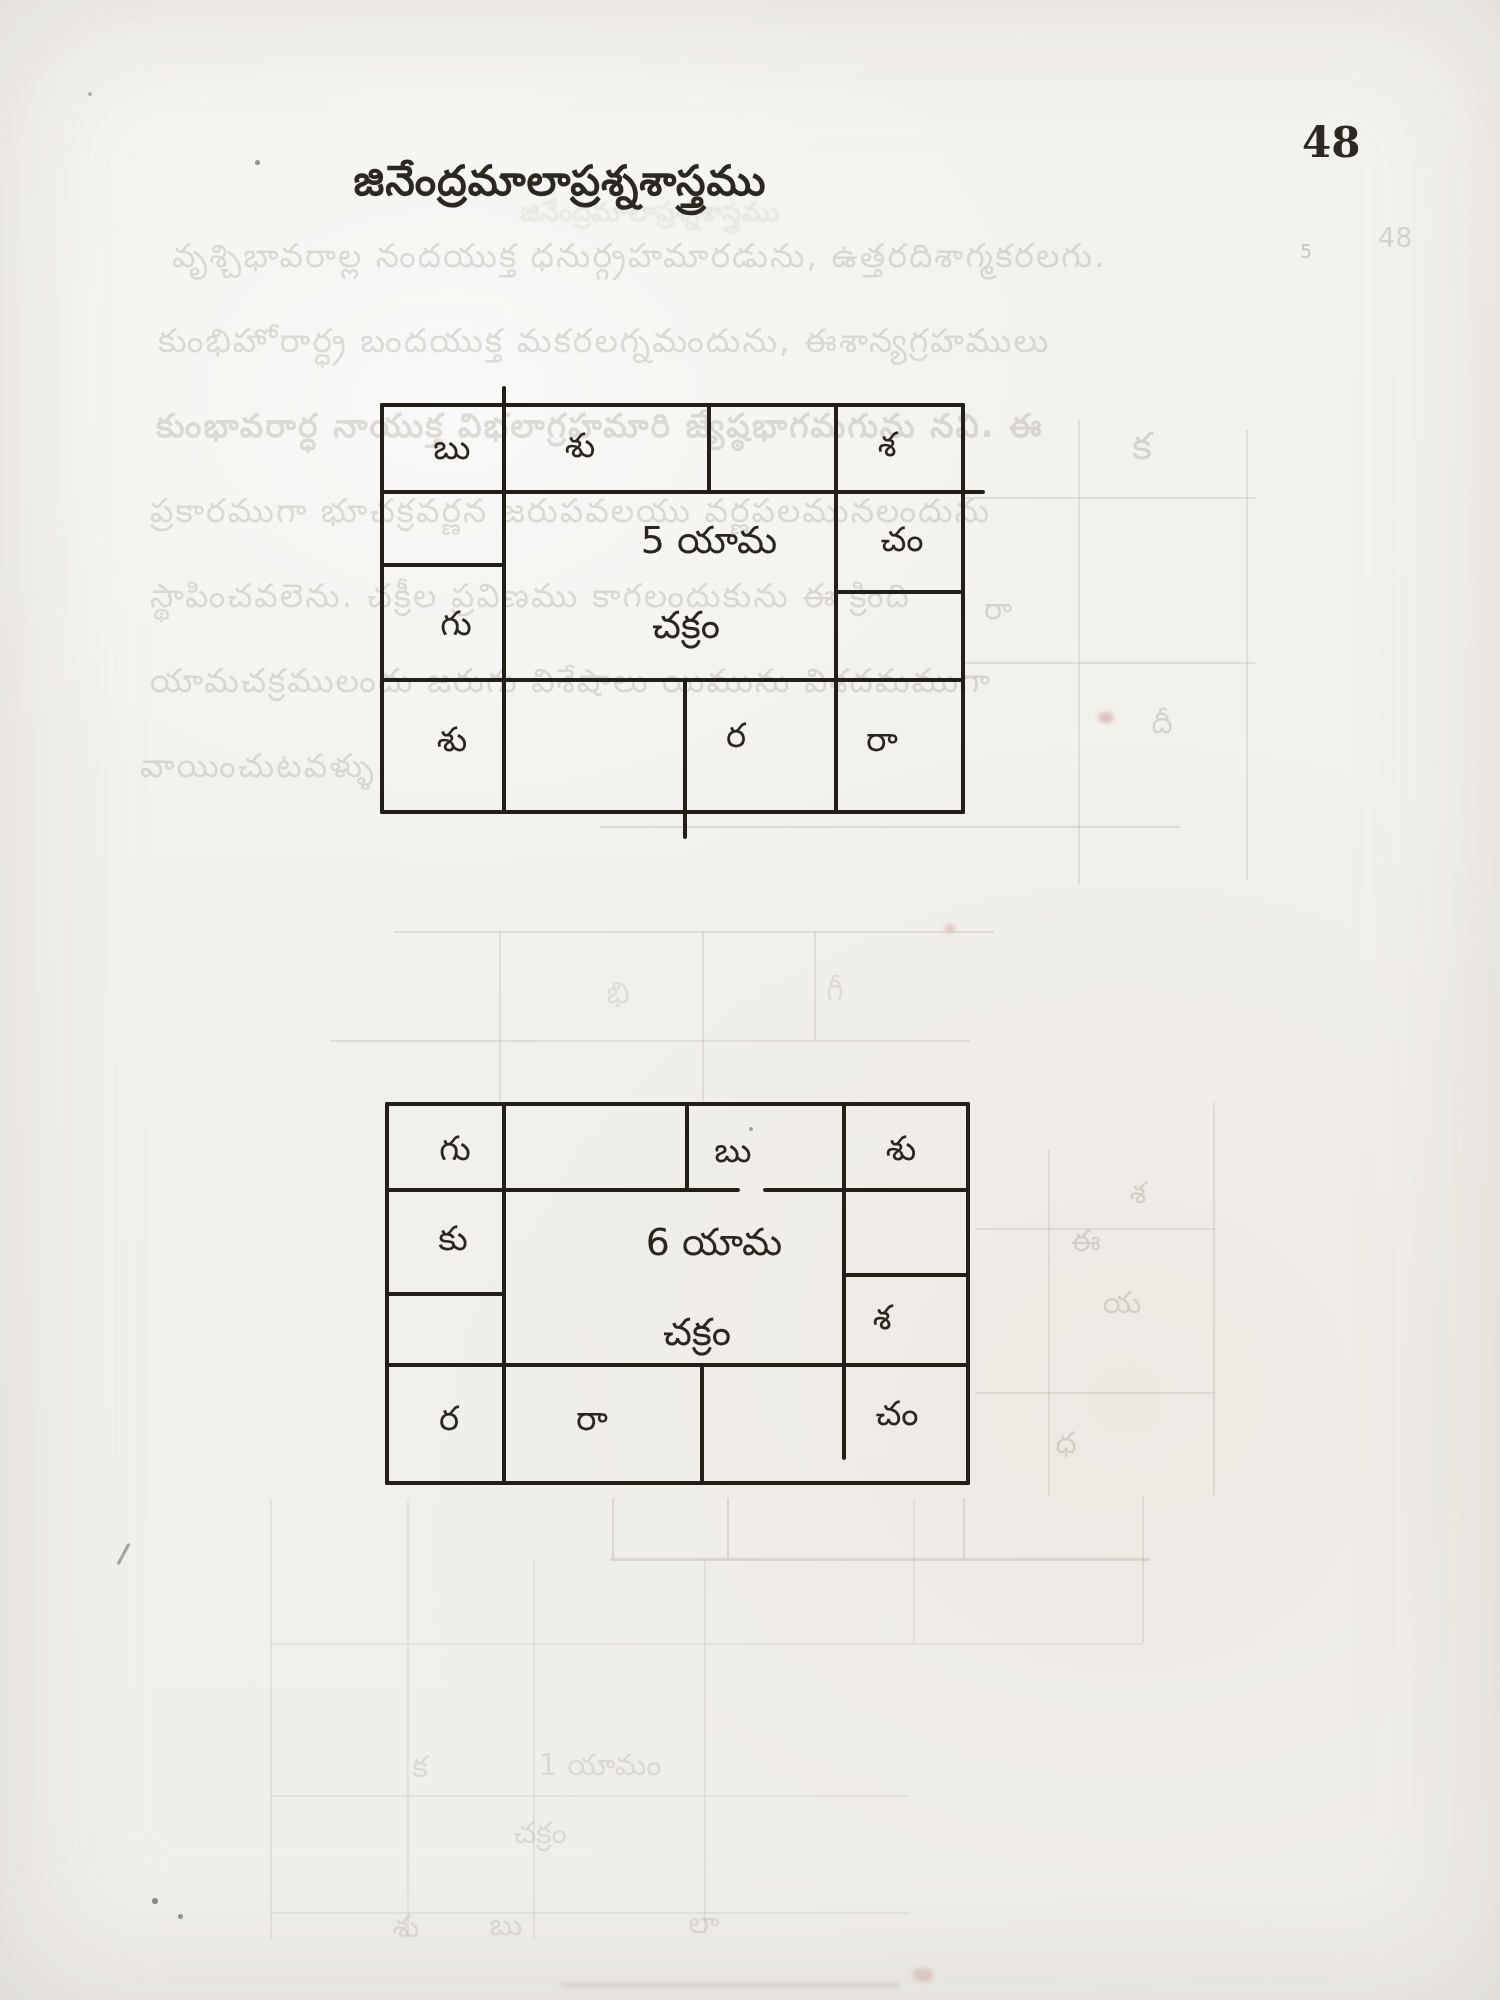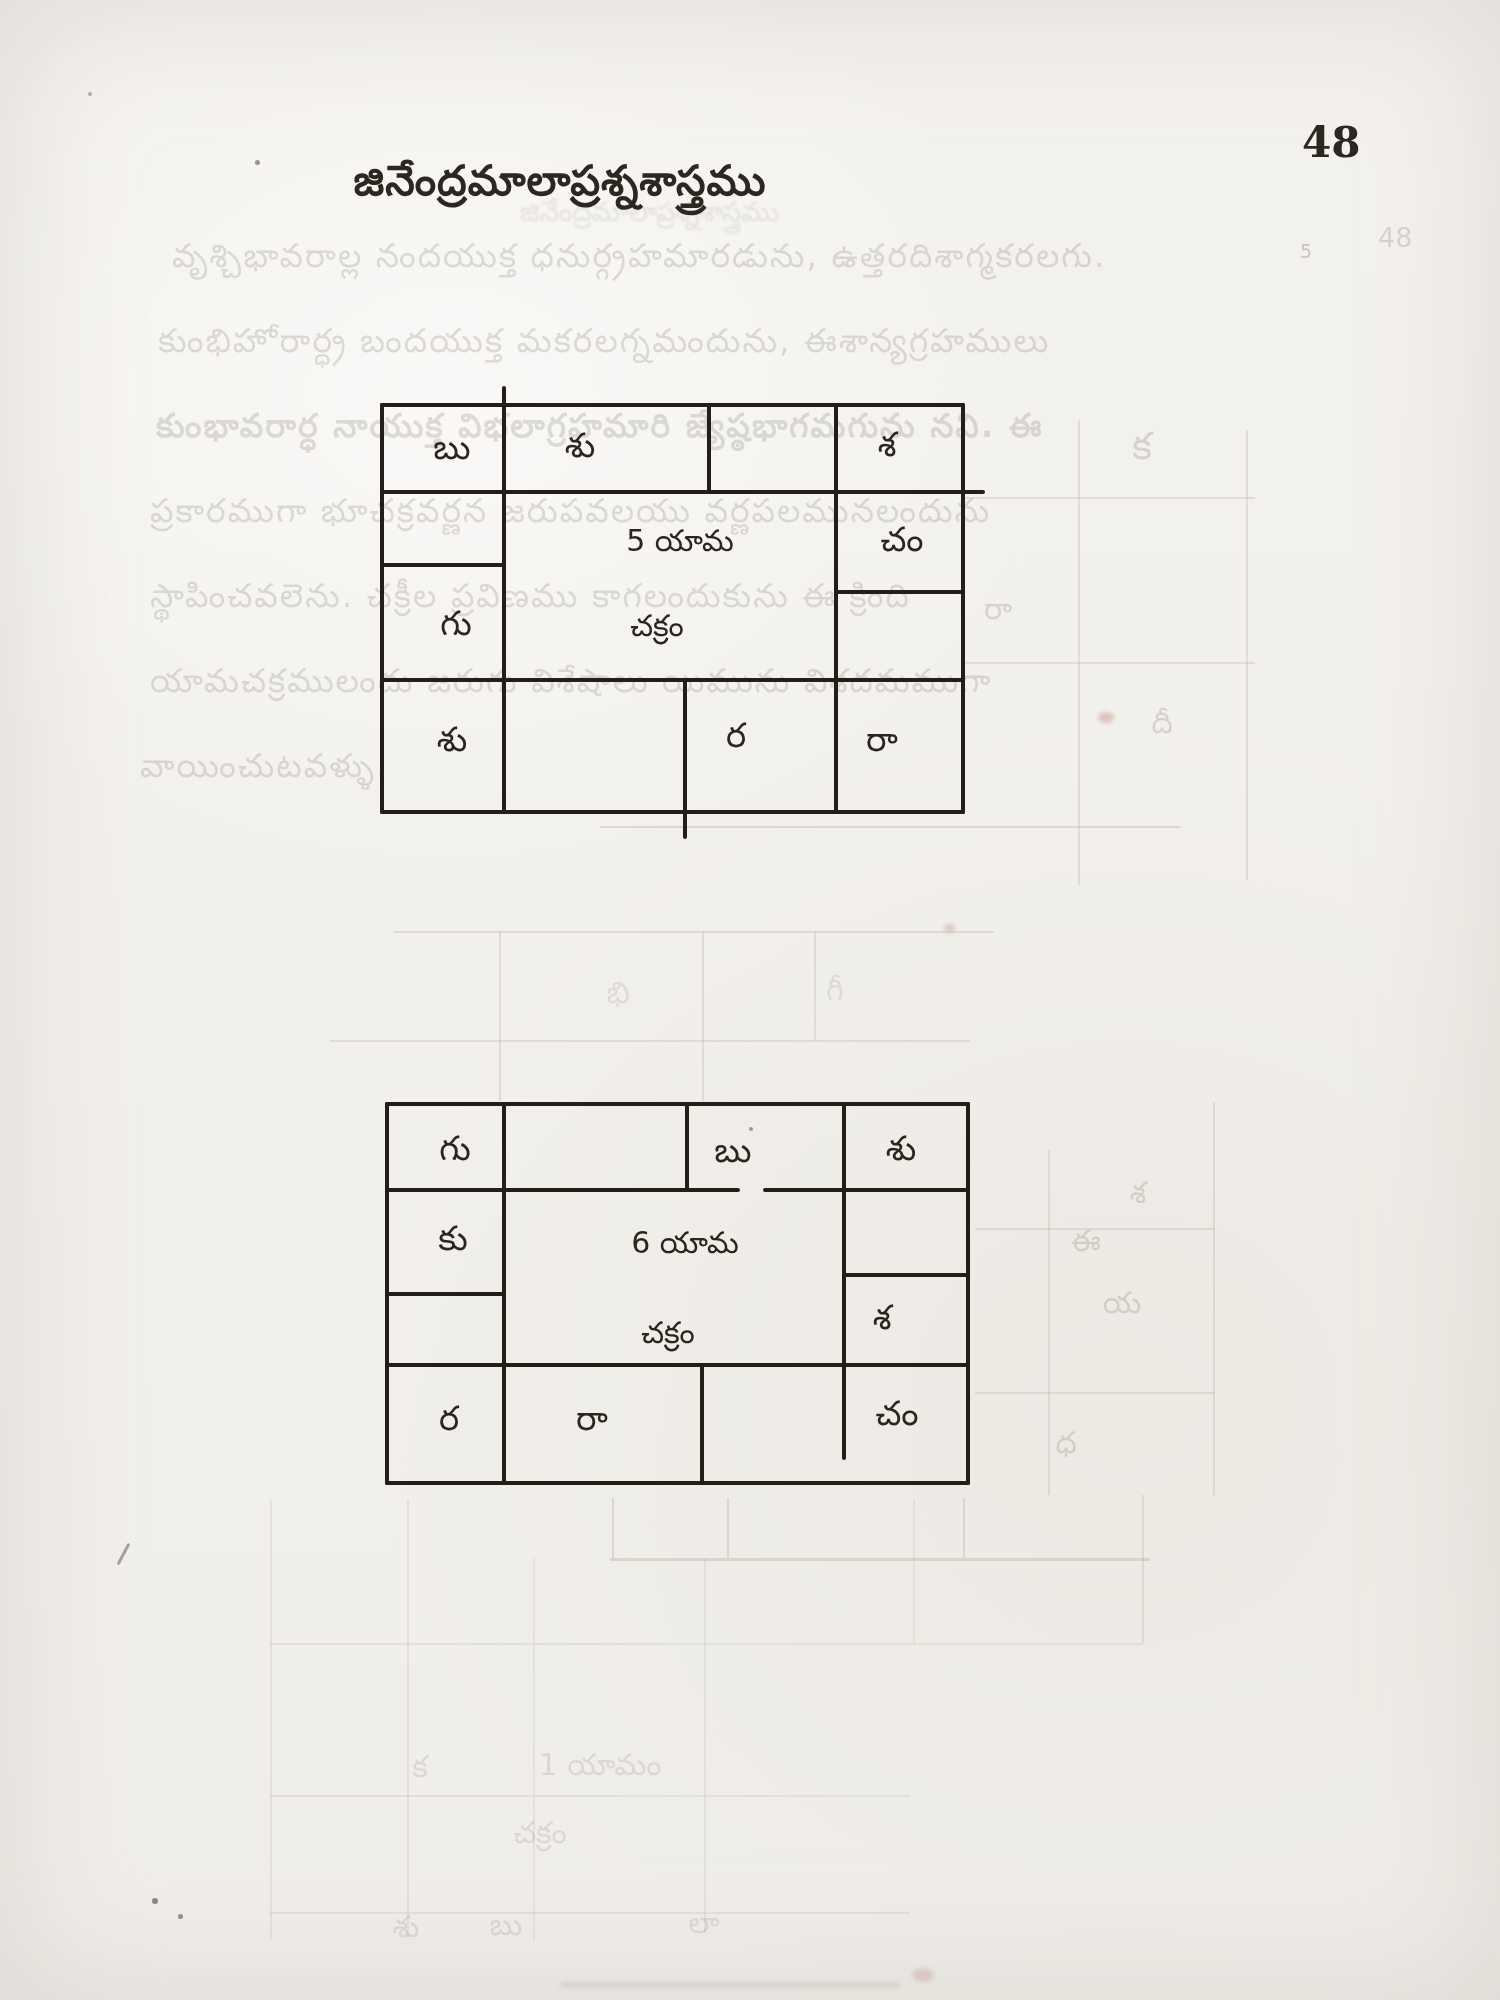--- a/index.html
+++ b/index.html
@@ -26,21 +26,21 @@
     font-family:"DejaVu Serif","Liberation Serif",serif;
     font-size:42px;font-weight:600;color:#2b2721;
   }
   
   .chart{position:absolute;}
   .ln{position:absolute;background:#221e18;border-radius:2px;}
   .cl{
     position:absolute;transform:translate(-50%,-50%);
     font-size:34px;color:#2a261f;white-space:nowrap;
   }
-  .cc{font-size:30px;}
+  .cc{font-size:38px;margin-left:29px;}
   
   .ghost{position:absolute;color:#928d85;white-space:nowrap;pointer-events:none;}
   .gline{opacity:.28;font-size:33px;letter-spacing:2px;filter:blur(.6px);}
   .gglyph{opacity:.30;font-size:30px;filter:blur(.5px);transform:translate(-50%,-50%);}
   .ggrid{position:absolute;background:#b6b1aa;opacity:.32;pointer-events:none;}
   .gtitle{opacity:.20;font-size:27px;filter:blur(.8px);}
   .speck{position:absolute;background:#4a443c;border-radius:50%;}
   .smudge{position:absolute;border-radius:50%;filter:blur(2px);}
 </style>
 </head>

